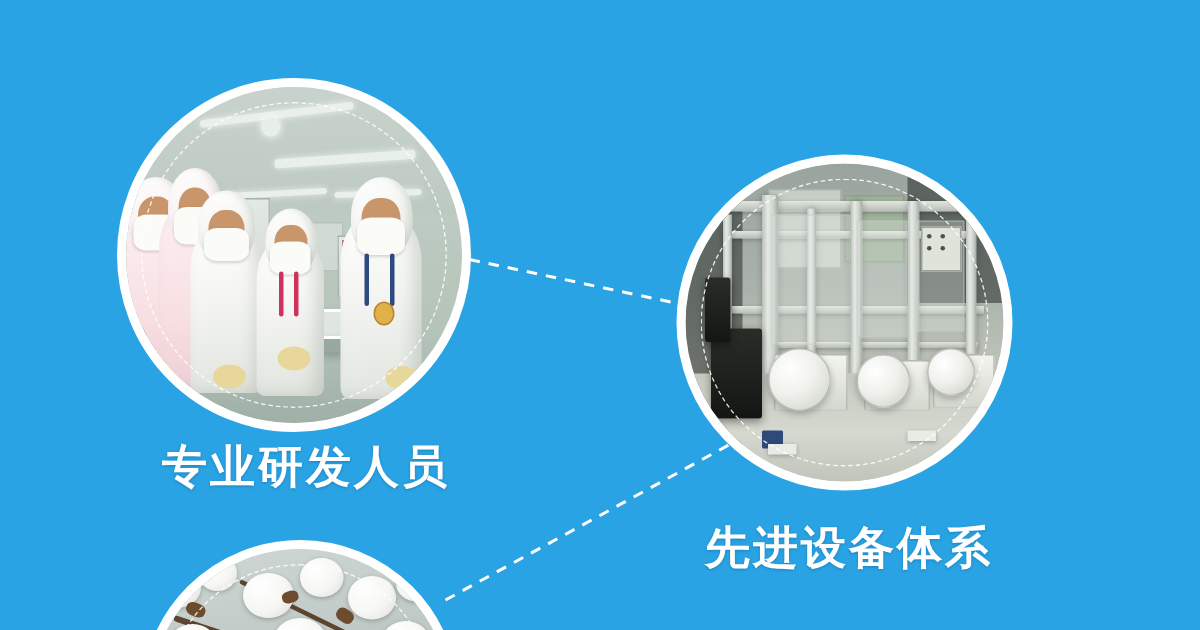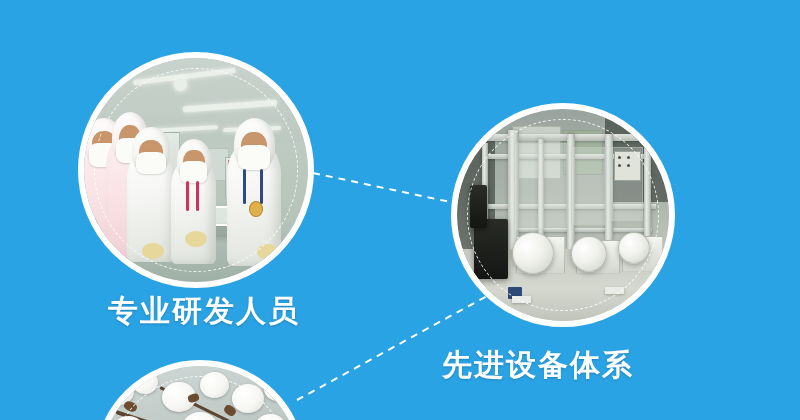--- a/index.html
+++ b/index.html
@@ -286,21 +286,21 @@
           <div class="f-blackbox" style="left:8%;top:52%;width:16%;height:28%;"></div>
           <div class="f-blackbox" style="left:6%;top:36%;width:8%;height:20%;"></div>
           <div class="f-bluefoot" style="left:24%;top:84%;width:14px;height:12px;"></div>
           <div class="f-rail" style="left:26%;top:88%;width:9%;height:7px;background:#e9ece6;"></div>
           <div class="f-rail" style="left:70%;top:84%;width:9%;height:7px;background:#e9ece6;"></div>
         </div>
       </div>
       <div class="dashring" style="left:10px;top:10px;right:10px;bottom:10px;"></div>
     </div>
   </div>
-  <div class="caption" style="left:442px;top:345px;font-size:30px;font-family:Liberation Mono, monospace;">先进设备体系</div>
+  <div class="caption" style="left:470px;top:345px;font-size:30px;font-family:Liberation Mono, monospace;">先进设备体系</div>
 
   <div class="node" style="left:94px;top:360px;">
     <div class="disc" style="width:212px;height:212px;">
       <div class="photo">
         <div class="cotton">
           <div class="twig" style="left:8%;top:22%;width:46%;height:4px;transform:rotate(18deg);"></div>
           <div class="twig" style="left:30%;top:10%;width:52%;height:3px;transform:rotate(26deg);"></div>
 
           <div class="boll" style="left:2%;top:6%;width:30px;height:27px;"></div>
           <div class="boll" style="left:16%;top:2%;width:26px;height:24px;"></div>

